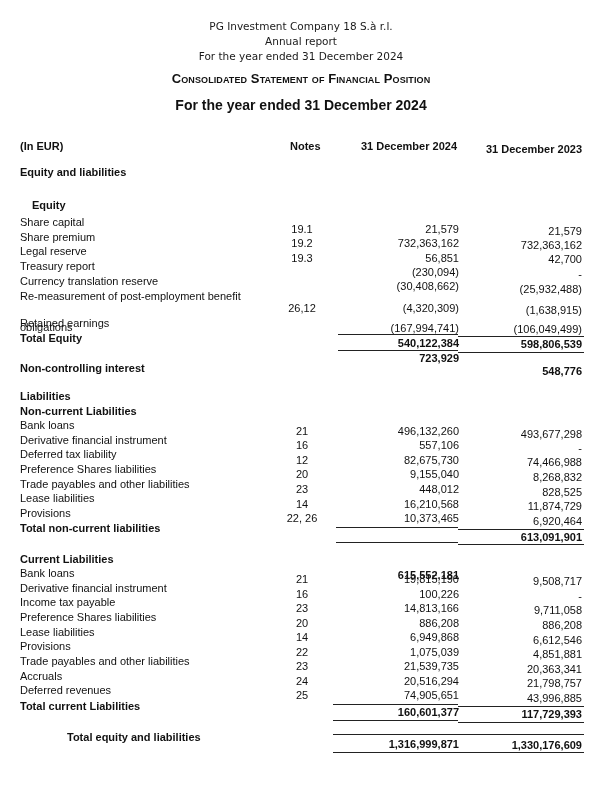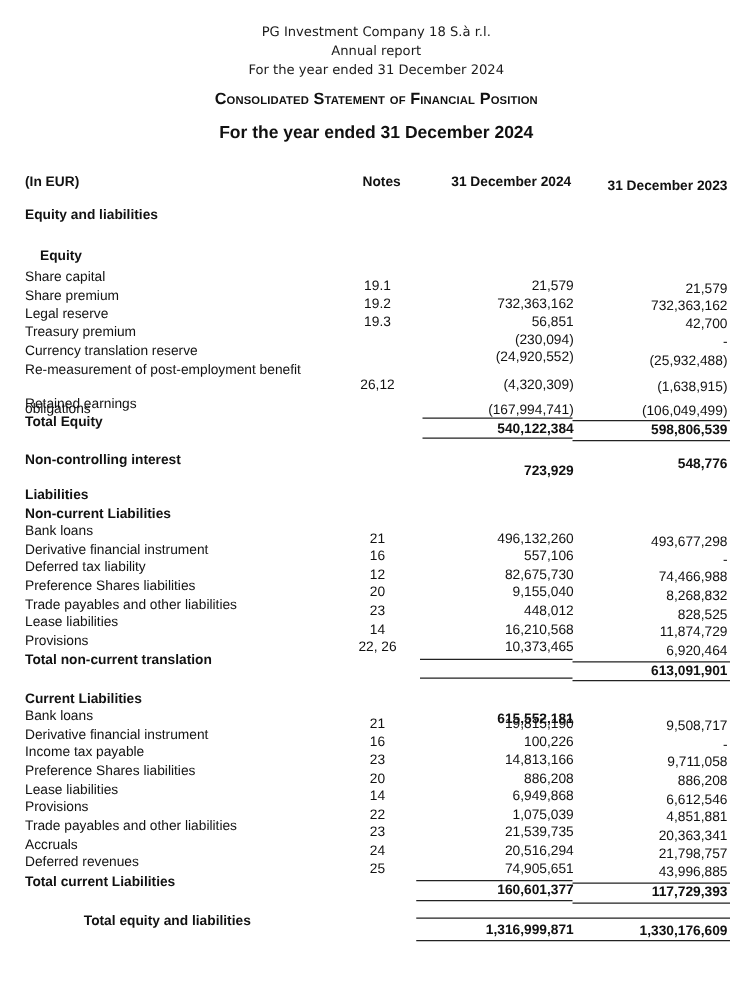--- a/index.html
+++ b/index.html
@@ -57,27 +57,27 @@
   <div class="v24" style="top:237px;">732,363,162</div>
   <div class="v23" style="top:239px;">732,363,162</div>
 </div>
 <div>
   <div class="lbl" style="top:245px;">Legal reserve</div>
   <div class="note" style="top:252px;">19.3</div>
   <div class="v24" style="top:252px;">56,851</div>
   <div class="v23" style="top:253px;">42,700</div>
 </div>
 <div>
-  <div class="lbl" style="top:260px;">Treasury premium</div>
+  <div class="lbl" style="top:260px;">Treasury report</div>
   <div class="v24" style="top:266px;">(230,094)</div>
   <div class="v23" style="top:268px;">-</div>
 </div>
 <div>
   <div class="lbl" style="top:275px;">Currency translation reserve</div>
-  <div class="v24" style="top:280px;">(24,920,552)</div>
+  <div class="v24" style="top:280px;">(30,408,662)</div>
   <div class="v23" style="top:283px;">(25,932,488)</div>
 </div>
 <div>
   <div class="lbl" style="top:290px;">Re-measurement of post-employment benefit</div>
   <div class="lbl" style="top:303px;margin-top:18px;">obligations</div>
   <div class="note" style="top:302px;">26,12</div>
   <div class="v24" style="top:302px;">(4,320,309)</div>
   <div class="v23" style="top:304px;">(1,638,915)</div>
 </div>
 <div>
@@ -92,21 +92,21 @@
 <div>
   <div class="lbl b" style="top:332px;">Total Equity</div>
   <div class="v24 b" style="top:337px;">540,122,384</div>
   <div class="v23 b" style="top:338px;">598,806,539</div>
 </div>
 <div class="rule" style="left:338px; width:120px; top:350px;"></div>
 <div class="rule" style="left:458px; width:126px; top:352px;"></div>
 
 <div>
   <div class="lbl b" style="top:362px;">Non-controlling interest</div>
-  <div class="v24 b" style="top:371px;">723,929</div>
+  <div class="v24 b" style="top:352px;">723,929</div>
   <div class="v23 b" style="top:365px;">548,776</div>
 </div>
 
 <div class="lbl b" style="top:390px;">Liabilities</div>
 <div class="lbl b" style="top:405px;">Non-current Liabilities</div>
 
 <div>
   <div class="lbl" style="top:419px;">Bank loans</div>
   <div class="note" style="top:425px;">21</div>
   <div class="v24" style="top:425px;">496,132,260</div>
@@ -146,21 +146,21 @@
   <div class="lbl" style="top:507px;">Provisions</div>
   <div class="note" style="top:512px;">22, 26</div>
   <div class="v24" style="top:512px;">10,373,465</div>
   <div class="v23" style="top:515px;">6,920,464</div>
 </div>
 
 <div class="rule" style="left:336px; width:122px; top:527px;"></div>
 <div class="rule" style="left:458px; width:126px; top:529px;"></div>
 
 <div>
-  <div class="lbl b" style="top:522px;">Total non-current translation</div>
+  <div class="lbl b" style="top:522px;">Total non-current liabilities</div>
   <div class="v24 b" style="top:529px;margin-top:40px;">615,552,181</div>
   <div class="v23 b" style="top:531px;">613,091,901</div>
 </div>
 <div class="rule" style="left:336px; width:122px; top:542px;"></div>
 <div class="rule" style="left:458px; width:126px; top:544px;"></div>
 
 <div class="lbl b" style="top:553px;">Current Liabilities</div>
 
 <div>
   <div class="lbl" style="top:567px;">Bank loans</div>

